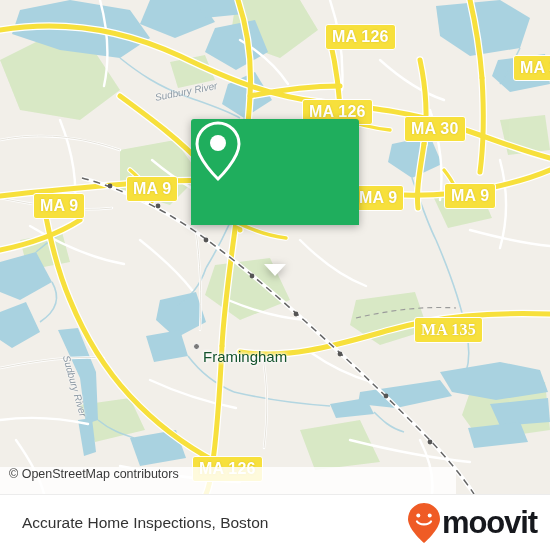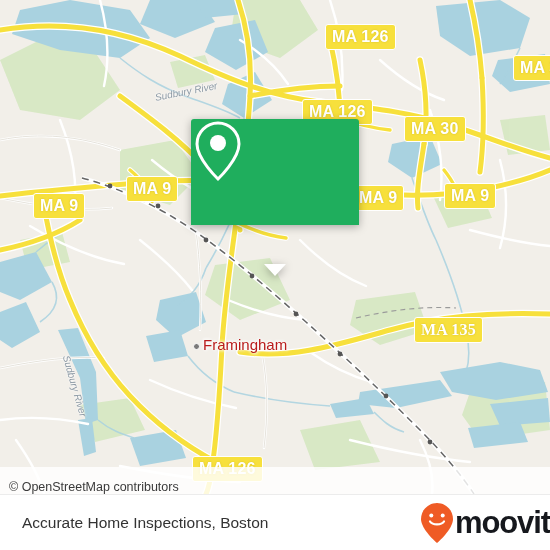--- a/index.html
+++ b/index.html
@@ -42,22 +42,23 @@
     font-family: "Liberation Sans", sans-serif;
   }
   .river-label {
     font-style: italic;
     font-size: 10px;
     color: #8d9aa5;
     text-shadow: 0 0 3px #fff, 0 0 2px #fff;
   }
   .city-label {
     font-size: 15px;
-    color: #b91c1c;
+    color: #14532d;
     text-shadow: 0 0 4px #fff, 1px 1px 3px #fff, -1px -1px 3px #fff;
+    margin-top: 12px;
   }
   .city-dot {
     position: absolute;
     width: 7px; height: 7px;
     border-radius: 50%;
     background: #7a7a7a;
     border: 1.5px solid #ffffff;
   }
 
   
@@ -91,23 +92,23 @@
     width: 0; height: 0;
     border-left: 11px solid transparent;
     border-right: 11px solid transparent;
     border-top: 12px solid #ffffff;
   }
 
   
   .attrib {
     position: absolute;
     left: 0; top: 467px;
-    width: 550px; height: 27px;
+    width: 456px; height: 27px;
     background: rgba(255,255,255,.82);
-    display: flex; align-items: flex-end;
+    display: flex; align-items: flex-start;
   }
   .attrib span {
     font-size: 12.5px;
     color: #3a3a3a;
     padding-left: 9px;
     font-family: "Liberation Sans", sans-serif;
   }
 
   
   .footer {
@@ -120,20 +121,21 @@
   .footer-title {
     font-size: 15.5px;
     color: #333333;
     padding-left: 22px;
     flex: 1;
     white-space: nowrap;
     font-family: "Liberation Sans", sans-serif;
   }
   .brand {
     display: flex; align-items: center;
+    padding-right: 13px;
   }
   .brand-word {
     font-size: 31px;
     font-weight: bold;
     color: #16181d;
     letter-spacing: -1.1px;
     margin-left: 1px;
     font-family: "Liberation Sans", sans-serif;
   }
 </style>

